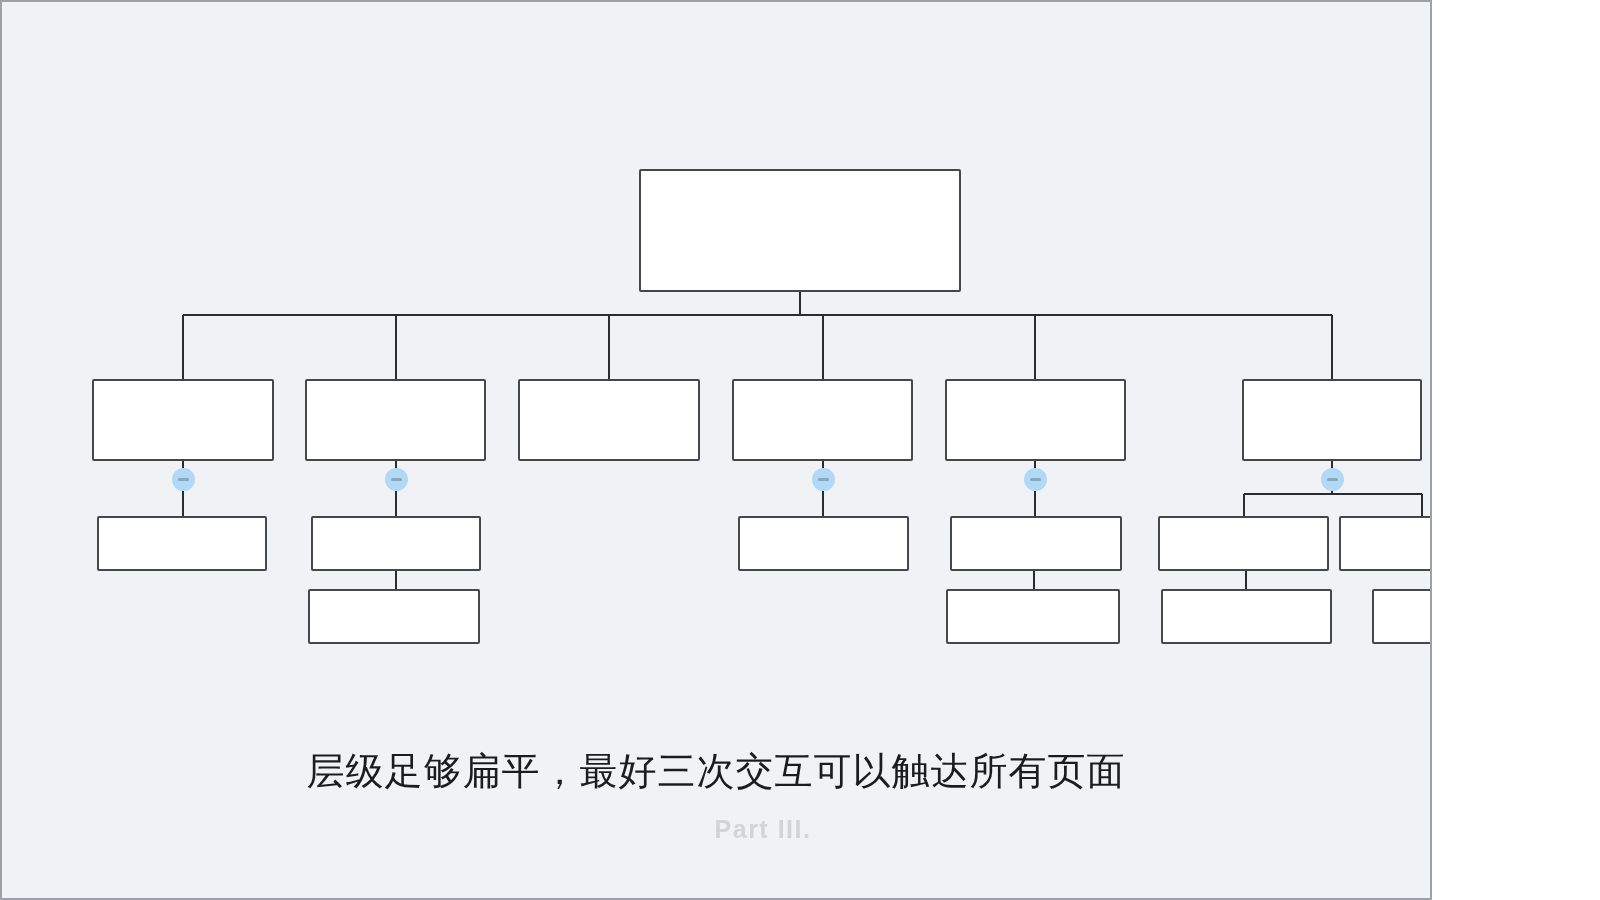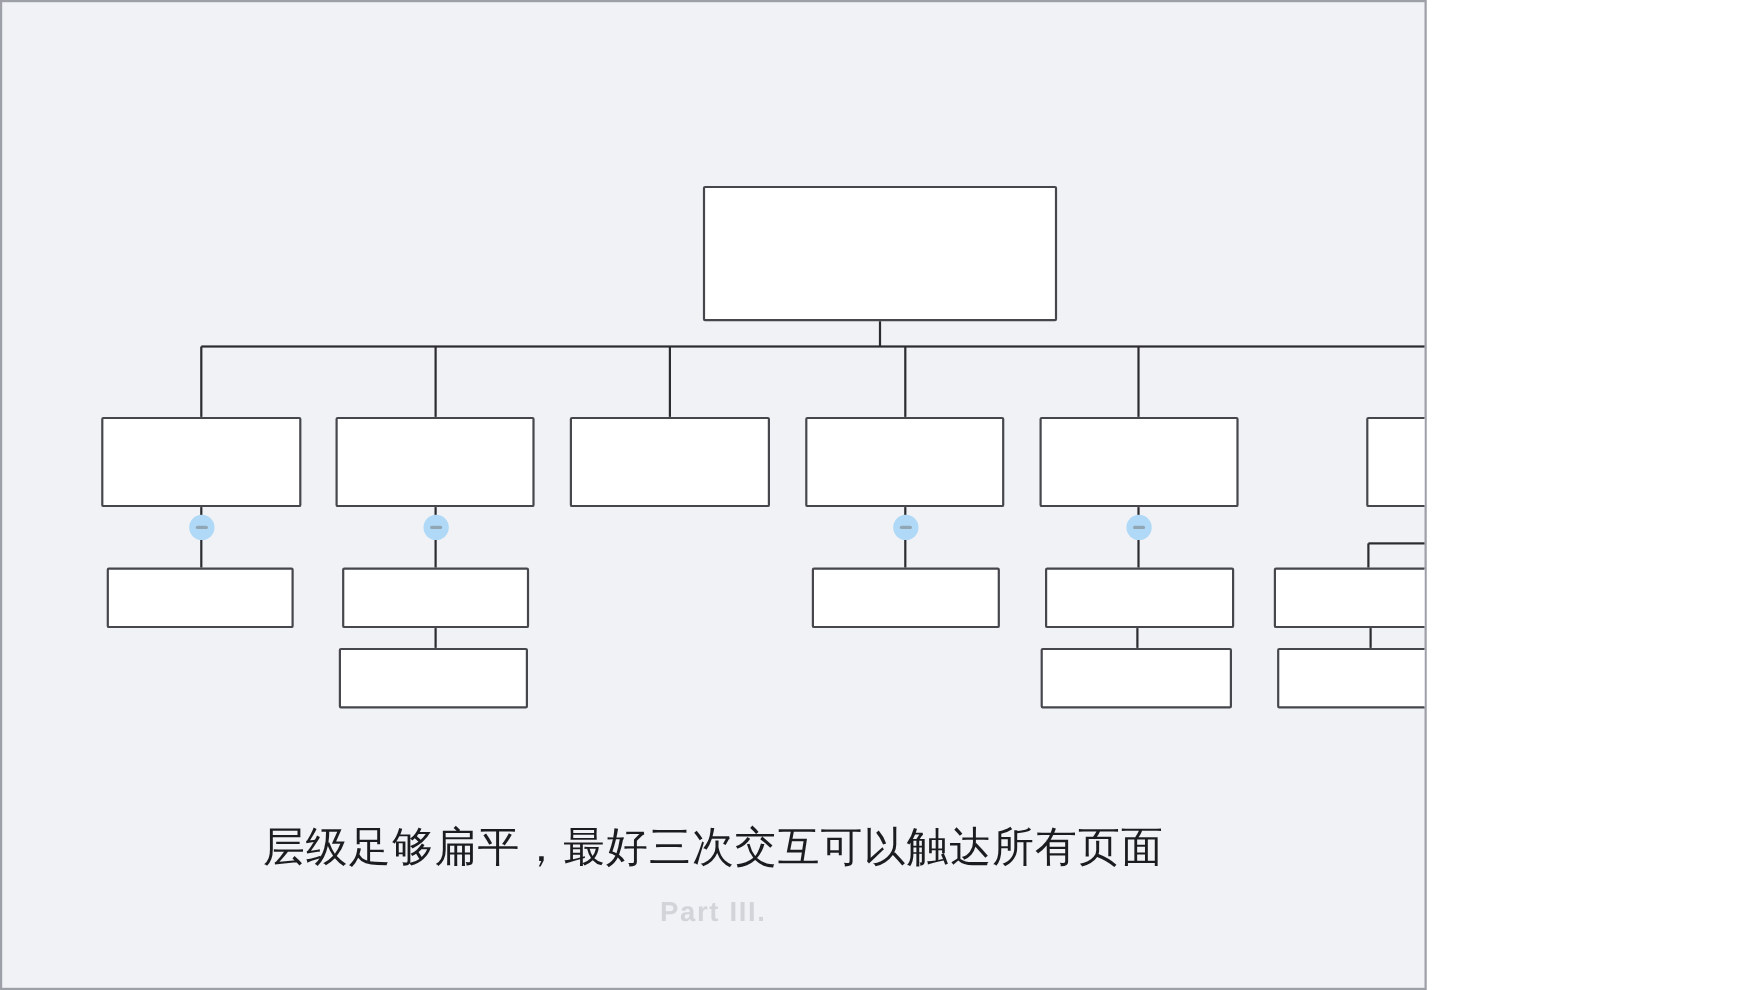--- a/index.html
+++ b/index.html
@@ -3,21 +3,21 @@
 <meta charset="utf-8">
 <style>
   html, body {
     margin: 0;
     padding: 0;
     background: #ffffff;
     font-family: "Liberation Sans", "DejaVu Sans", sans-serif;
   }
   .canvas {
     position: relative;
-    width: 1297px;
+    width: 1432px;
     height: 900px;
     box-sizing: border-box;
     overflow: hidden;
   }
   .diagram-layer {
     position: absolute;
     inset: 0;
   }
   .line {
     position: absolute;
@@ -55,20 +55,21 @@
   }
   .part-label {
     position: absolute;
     left: 0;
     width: 100%;
     top: 813px;
     text-align: center;
     font-size: 25px;
     font-weight: 700;
     letter-spacing: 1.5px;
+    padding-left: 47px;
   }
 </style>
 </head>
 <body>
 
 <div class="canvas" style="background: rgb(241, 242, 246); border: 2px solid rgb(158, 160, 168);">
   <div class="diagram-layer" id="diagram">
       <div class="line" style="left: 797px; top: 290px; width: 2px; height: 23px; background: rgb(43, 44, 48);"></div>
       <div class="line" style="left: 181px; top: 312px; width: 1149px; height: 2px; background: rgb(43, 44, 48);"></div>
       <div class="line" style="left: 180px; top: 313px; width: 2px; height: 64px; background: rgb(43, 44, 48);"></div>

